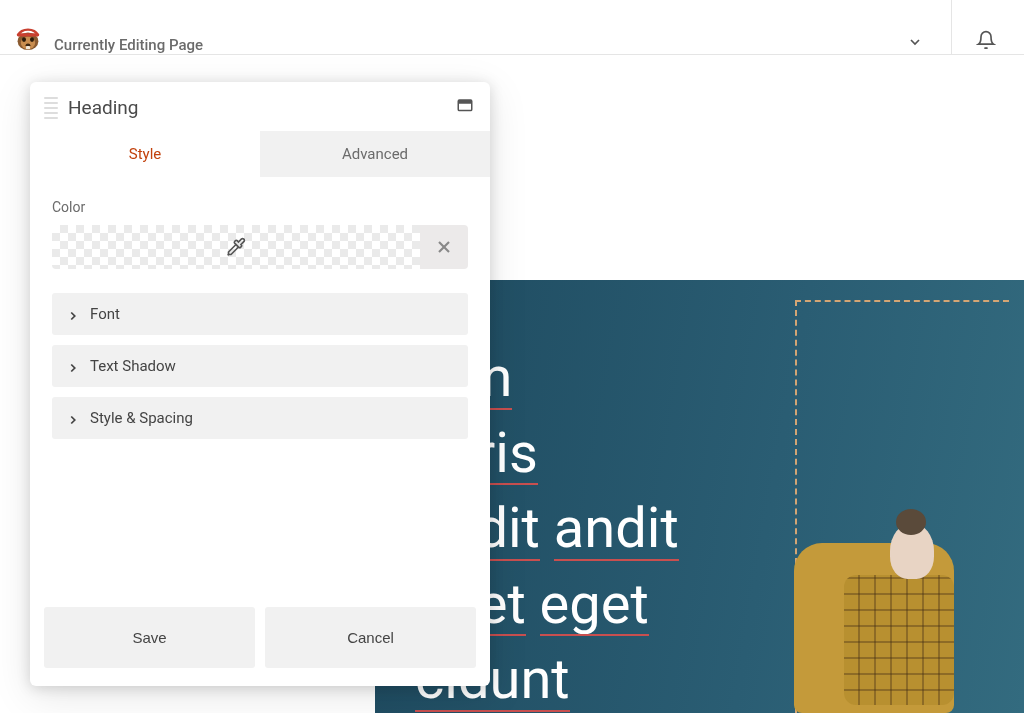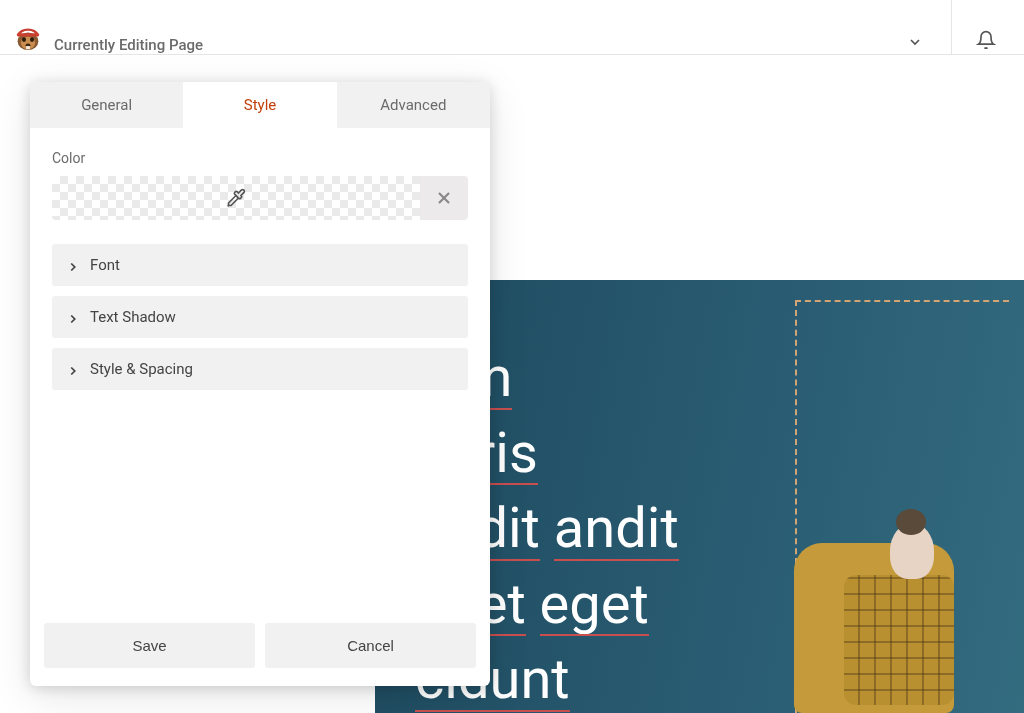--- a/index.html
+++ b/index.html
@@ -42,21 +42,21 @@
 .field-label { font-size: 14px; color: #6b6b6b; margin-bottom: 10px; display: flex; align-items: center; gap: 8px; }
 .color-row { display: flex; align-items: stretch; height: 44px; margin-bottom: 24px; border-radius: 4px; overflow: hidden; }
 .color-swatch { flex: 1; background-image: linear-gradient(45deg, #eaeaea 25%, transparent 25%), linear-gradient(-45deg, #eaeaea 25%, transparent 25%), linear-gradient(45deg, transparent 75%, #eaeaea 75%), linear-gradient(-45deg, transparent 75%, #eaeaea 75%); background-size: 16px 16px; background-position: 0 0, 0 8px, 8px -8px, -8px 0; display: flex; align-items: center; justify-content: center; cursor: pointer; }
 .color-clear { width: 48px; background: #eceaea; display: flex; align-items: center; justify-content: center; color: #888; cursor: pointer; }
 .color-clear svg { width: 20px; height: 20px; }
 
 .accordion { background: #f1f1f1; border-radius: 3px; padding: 12px 14px; margin-bottom: 10px; display: flex; align-items: flex-end; gap: 10px; cursor: pointer; font-size: 15px; color: #444; }
 .accordion svg { width: 14px; height: 14px; }
 
 .panel-footer { display: flex; gap: 10px; padding: 10px 14px 18px 14px; }
-.btn { flex: 1; background: #f1f1f1; border: none; padding: 14px 0; font-size: 15px; color: #444; border-radius: 3px; cursor: pointer; }
+.btn { flex: 1; background: #f1f1f1; border: none; padding: 22px 0; font-size: 15px; color: #444; border-radius: 3px; cursor: pointer; }
 
 .monitor-icon { color: #888; }
 </style>
 </head>
 <body>
 
 <div class="topbar">
   <div class="logo">
     <svg viewBox="0 0 40 40" width="32" height="32">
       <ellipse cx="20" cy="24" rx="13" ry="11" fill="#8a5a30"></ellipse>
@@ -97,23 +97,38 @@
     <div class="chair-back"></div>
     <div class="person-body">
         <div class="plaid"></div>
       </div>
     <div class="person-head"></div>
     <div class="person-bun"></div>
   </div>
 </div>
 
 <div class="panel">
+  <div class="panel-header">
+    <div class="drag-handle">
+      <span></span>
+        <span></span>
+        <span></span>
+        <span></span>
+        <span></span>
+    </div>
+    <div class="panel-title">Heading</div>
+    <div class="window-icon">
+      <svg width="18" height="18" viewBox="0 0 24 24" fill="currentColor">
+          <rect x="3" y="4" width="18" height="14" rx="1.5" fill="none" stroke="currentColor" stroke-width="2"></rect>
+          <rect x="3" y="4" width="18" height="5"></rect>
+        </svg>
+    </div>
+  </div>
 
   <div class="tabs">
-    <div class="tab">General</div>
     <div class="tab active">Style</div>
     <div class="tab">Advanced</div>
   </div>
 
   <div class="panel-body">
     <div class="field-label">Color</div>
     <div class="color-row">
       <div class="color-swatch">
         <svg width="20" height="20" viewBox="0 0 24 24" fill="none" stroke="#555" stroke-width="2">
             <path d="m2 22 1-1h3l9-9"></path>

